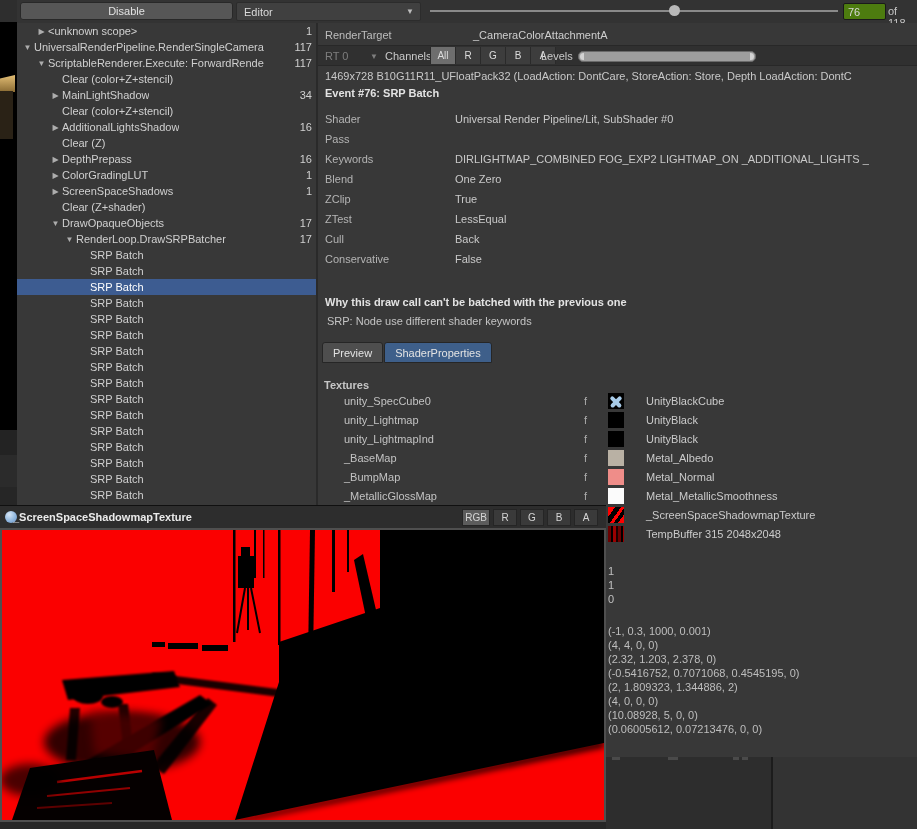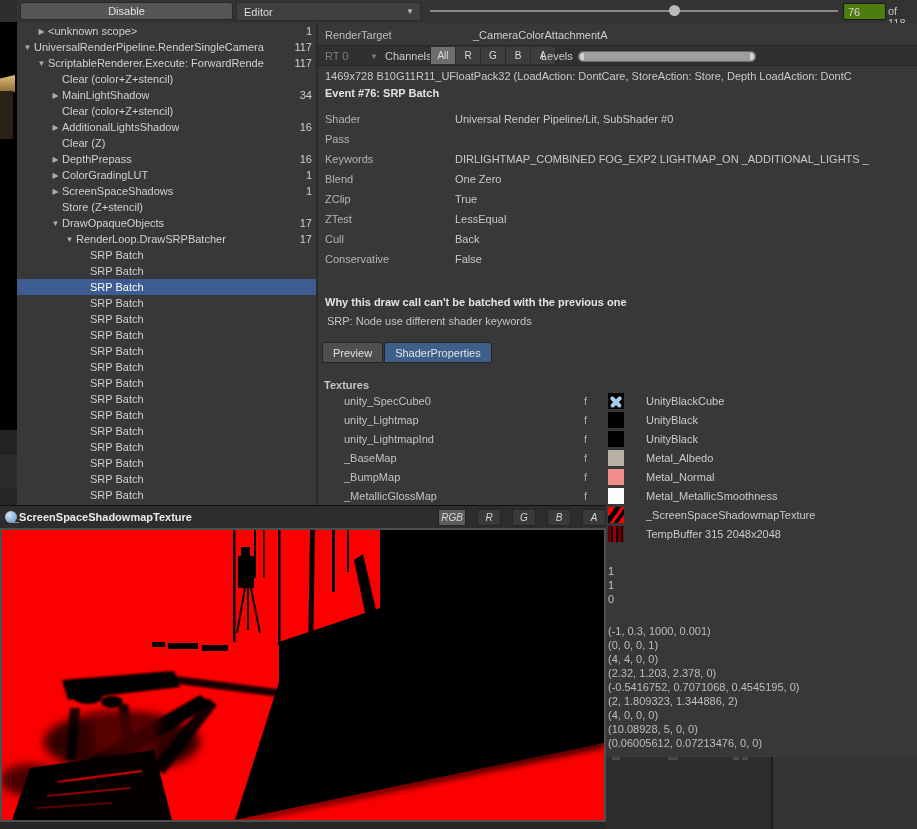--- a/index.html
+++ b/index.html
@@ -89,21 +89,21 @@
   .val-list{left:290px;top:541px;color:#c0c0c0;}
   .val-row{height:14px;line-height:14px;}
   .vec-list{left:290px;top:601px;color:#bebebe;}
   .vec-row{height:14px;line-height:14px;white-space:nowrap;}
   
   .preview-win{left:0;top:505px;width:606px;height:317px;}
   .pv-titlebar{left:0;top:0;width:606px;height:23px;background:#2d2d2d;border-top:1px solid #101010;box-sizing:border-box;}
   .pv-icon{left:5px;top:5px;width:12px;height:12px;border-radius:50%;
            background:radial-gradient(circle at 35% 30%,#d5e6f6,#8ab2dc 60%,#6f93bd);}
   .pv-title{left:13px;top:5px;font-weight:bold;color:#eaeaea;}
-  .pv-btns{right:0;top:3px;display:flex;gap:11px;font-style:italic;}
+  .pv-btns{right:8px;top:3px;display:flex;gap:3px;}
   .pv-btn{height:17px;min-width:24px;padding:0 2px;background:#3a3a3a;border:1px solid #252525;
           color:#d5d5d5;font-size:10px;display:flex;align-items:center;justify-content:center;box-sizing:border-box;}
   .pv-btn.active{background:#5c5c5c;}
   .pv-frame{left:0;top:23px;width:606px;height:294px;background:#4f4f4f;padding:2px;box-sizing:border-box;}
   .pv-frame svg{display:block;width:602px;height:290px;}
 </style>
 </head>
 <body>
 
 <div id="root">
@@ -190,21 +190,21 @@
         <span class="tree-label">ColorGradingLUT</span>
         <span class="tree-count">1</span>
       </div>
       <div class="tree-row" style="padding-left: 32px;">
         <span class="tree-arrow">▶</span>
         <span class="tree-label">ScreenSpaceShadows</span>
         <span class="tree-count">1</span>
       </div>
       <div class="tree-row" style="padding-left: 32px;">
         <span class="tree-arrow"></span>
-        <span class="tree-label">Store (Z+stencil)</span>
+        <span class="tree-label">Clear (Z+shader)</span>
         <span class="tree-count"></span>
       </div>
       <div class="tree-row" style="padding-left: 32px;">
         <span class="tree-arrow">▼</span>
         <span class="tree-label">DrawOpaqueObjects</span>
         <span class="tree-count">17</span>
       </div>
       <div class="tree-row" style="padding-left: 46px;">
         <span class="tree-arrow">▼</span>
         <span class="tree-label">RenderLoop.DrawSRPBatcher</span>
@@ -413,21 +413,20 @@
     </div>
 
     <div class="abs val-list">
       <div class="val-row">1</div>
         <div class="val-row">1</div>
         <div class="val-row">0</div>
     </div>
 
     <div class="abs vec-list">
       <div class="vec-row">(-1, 0.3, 1000, 0.001)</div>
-        <div class="vec-row">(0, 0, 0, 1)</div>
         <div class="vec-row">(4, 4, 0, 0)</div>
         <div class="vec-row">(2.32, 1.203, 2.378, 0)</div>
         <div class="vec-row">(-0.5416752, 0.7071068, 0.4545195, 0)</div>
         <div class="vec-row">(2, 1.809323, 1.344886, 2)</div>
         <div class="vec-row">(4, 0, 0, 0)</div>
         <div class="vec-row">(10.08928, 5, 0, 0)</div>
         <div class="vec-row">(0.06005612, 0.07213476, 0, 0)</div>
     </div>
   </div>
 

